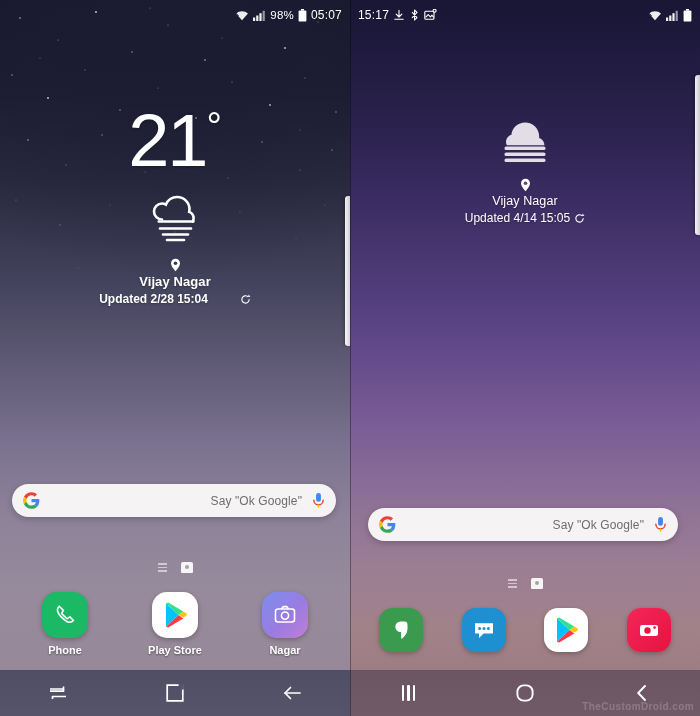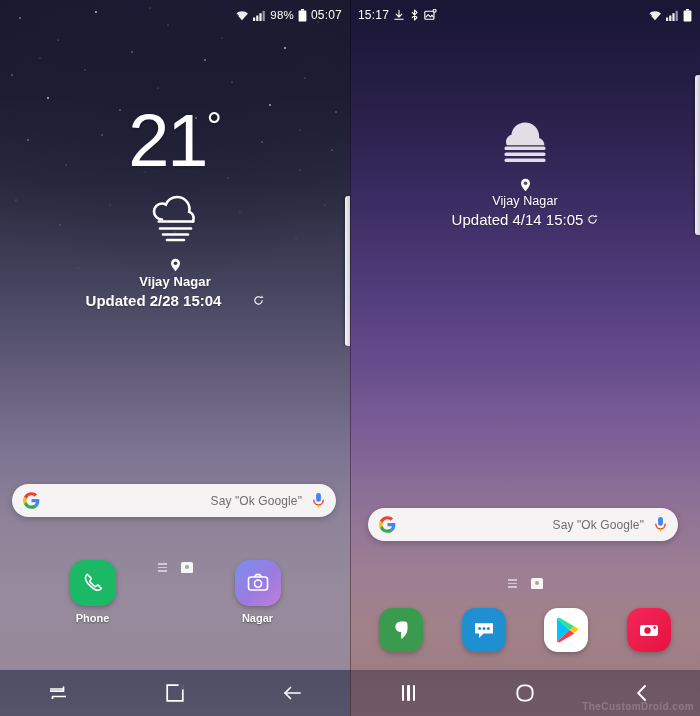--- a/index.html
+++ b/index.html
@@ -75,21 +75,21 @@
   .w-right .temp { font-size:62px; }
   .temp .deg { font-size:.52em; vertical-align:top; letter-spacing:0; position:relative; top:.08em; }
 
   .w-icon { margin:14px auto 0; }
   .w-right .w-icon { margin-top:10px; }
 
   .pin { margin:10px auto 2px; display:block; }
   .w-city { font-size:13px; font-weight:bold; letter-spacing:.1px;
             text-shadow:0 1px 2px rgba(0,0,0,.3); }
   .w-right .w-city { font-weight:400; font-size:12.5px; }
-  .w-upd { font-size:15px; margin-top:3px; display:flex; align-items:center;
+  .w-upd { font-size:12px; margin-top:3px; display:flex; align-items:center;
            justify-content:center; gap:4px; text-shadow:0 1px 2px rgba(0,0,0,.3); }
   .w-left .w-upd { font-weight:bold;gap:32px; }
 
   
   .search {
     position:absolute; height:33px; border-radius:17px;
     background:#f6f3f4; display:flex; align-items:center;
     padding:0 11px; box-shadow:0 2px 6px rgba(0,0,0,.22);
   }
   .s-left  { left:12px; right:14px; top:484px; }
@@ -107,21 +107,21 @@
   .pg-lines { display:flex; flex-direction:column; gap:2px; opacity:.55; }
   .pg-lines i { display:block; width:9px; height:1.5px; background:#fff; }
   .pg-home { width:12px; height:11px; background:#fff; opacity:.92;
              border-radius:2px 2px 1px 1px; position:relative; }
   .pg-home:after { content:""; position:absolute; left:4px; top:2.5px;
              width:4px; height:4px; border-radius:50%; background:rgba(0,0,0,.35); }
 
   
   .dock { position:absolute; left:0; right:0; display:flex; justify-content:space-around;
           padding:0 10px; }
-  .d-left  { top:560px; }
+  .d-left  { top:592px; }
   .d-right { top:608px; }
   .app { width:62px; text-align:center; }
   .app-ico { width:46px; height:46px; margin:0 auto;
              border-radius:15px; display:flex; align-items:center; justify-content:center;
              box-shadow:0 2px 5px rgba(0,0,0,.25); }
   .d-right .app-ico { width:44px; height:44px; border-radius:14px; }
   .app-lbl { margin-top:6px; font-size:11px; color:#fff; font-weight:bold;
              text-shadow:0 1px 2px rgba(0,0,0,.45); }
 
   .sq-phone   { background:#1bb866; }
@@ -287,20 +287,31 @@
     <div class="dock d-left">
       <div class="app">
         <div class="app-ico sq-phone">
           <svg width="26" height="26" viewBox="0 0 26 26">
             <path d="M7.2 4.2c-1.6 1.6-2.4 3.8-1 6.6 1.4 2.8 5.9 7.3 8.7 8.7 2.8 1.4 5 .6 6.6-1l-3.6-3.6-2.3 1.5c-.4.2-.9.2-1.2-.1l-4.4-4.4c-.3-.3-.4-.8-.1-1.2l1.5-2.3z" fill="none" stroke="#fff" stroke-width="1.6" stroke-linejoin="round"></path>
           </svg>
         </div>
         <div class="app-lbl">Phone</div>
       </div>
       <div class="app">
+        <div class="app-ico sq-play">
+          <svg width="24" height="26" viewBox="0 0 24 26">
+            <path d="M3 1.2 15.5 13 3 24.8z" fill="#00C3FF"></path>
+            <path d="M3 1.2 15.5 13 20.3 9.4 5.2.6z" fill="#35E08A"></path>
+            <path d="M3 24.8 15.5 13l4.8 3.6L5.2 25.4z" fill="#FF3A44"></path>
+            <path d="M15.5 13l4.8-3.6 2.6 1.5c1.4.8 1.4 2.4 0 3.2l-2.6 1.5z" fill="#FFC400"></path>
+          </svg>
+        </div>
+        <div class="app-lbl">Play Store</div>
+      </div>
+      <div class="app">
         <div class="app-ico sq-cam-b">
           <svg width="26" height="26" viewBox="0 0 26 26">
             <rect x="3.5" y="7" width="19" height="13" rx="2.5" fill="none" stroke="#fff" stroke-width="1.6"></rect>
             <path d="M9.5 7l1.6-2.4h3.8L16.5 7" fill="none" stroke="#fff" stroke-width="1.6" stroke-linejoin="round"></path>
             <circle cx="13" cy="13.6" r="3.6" fill="none" stroke="#fff" stroke-width="1.6"></circle>
           </svg>
         </div>
         <div class="app-lbl">Nagar</div>
       </div>
     </div>

